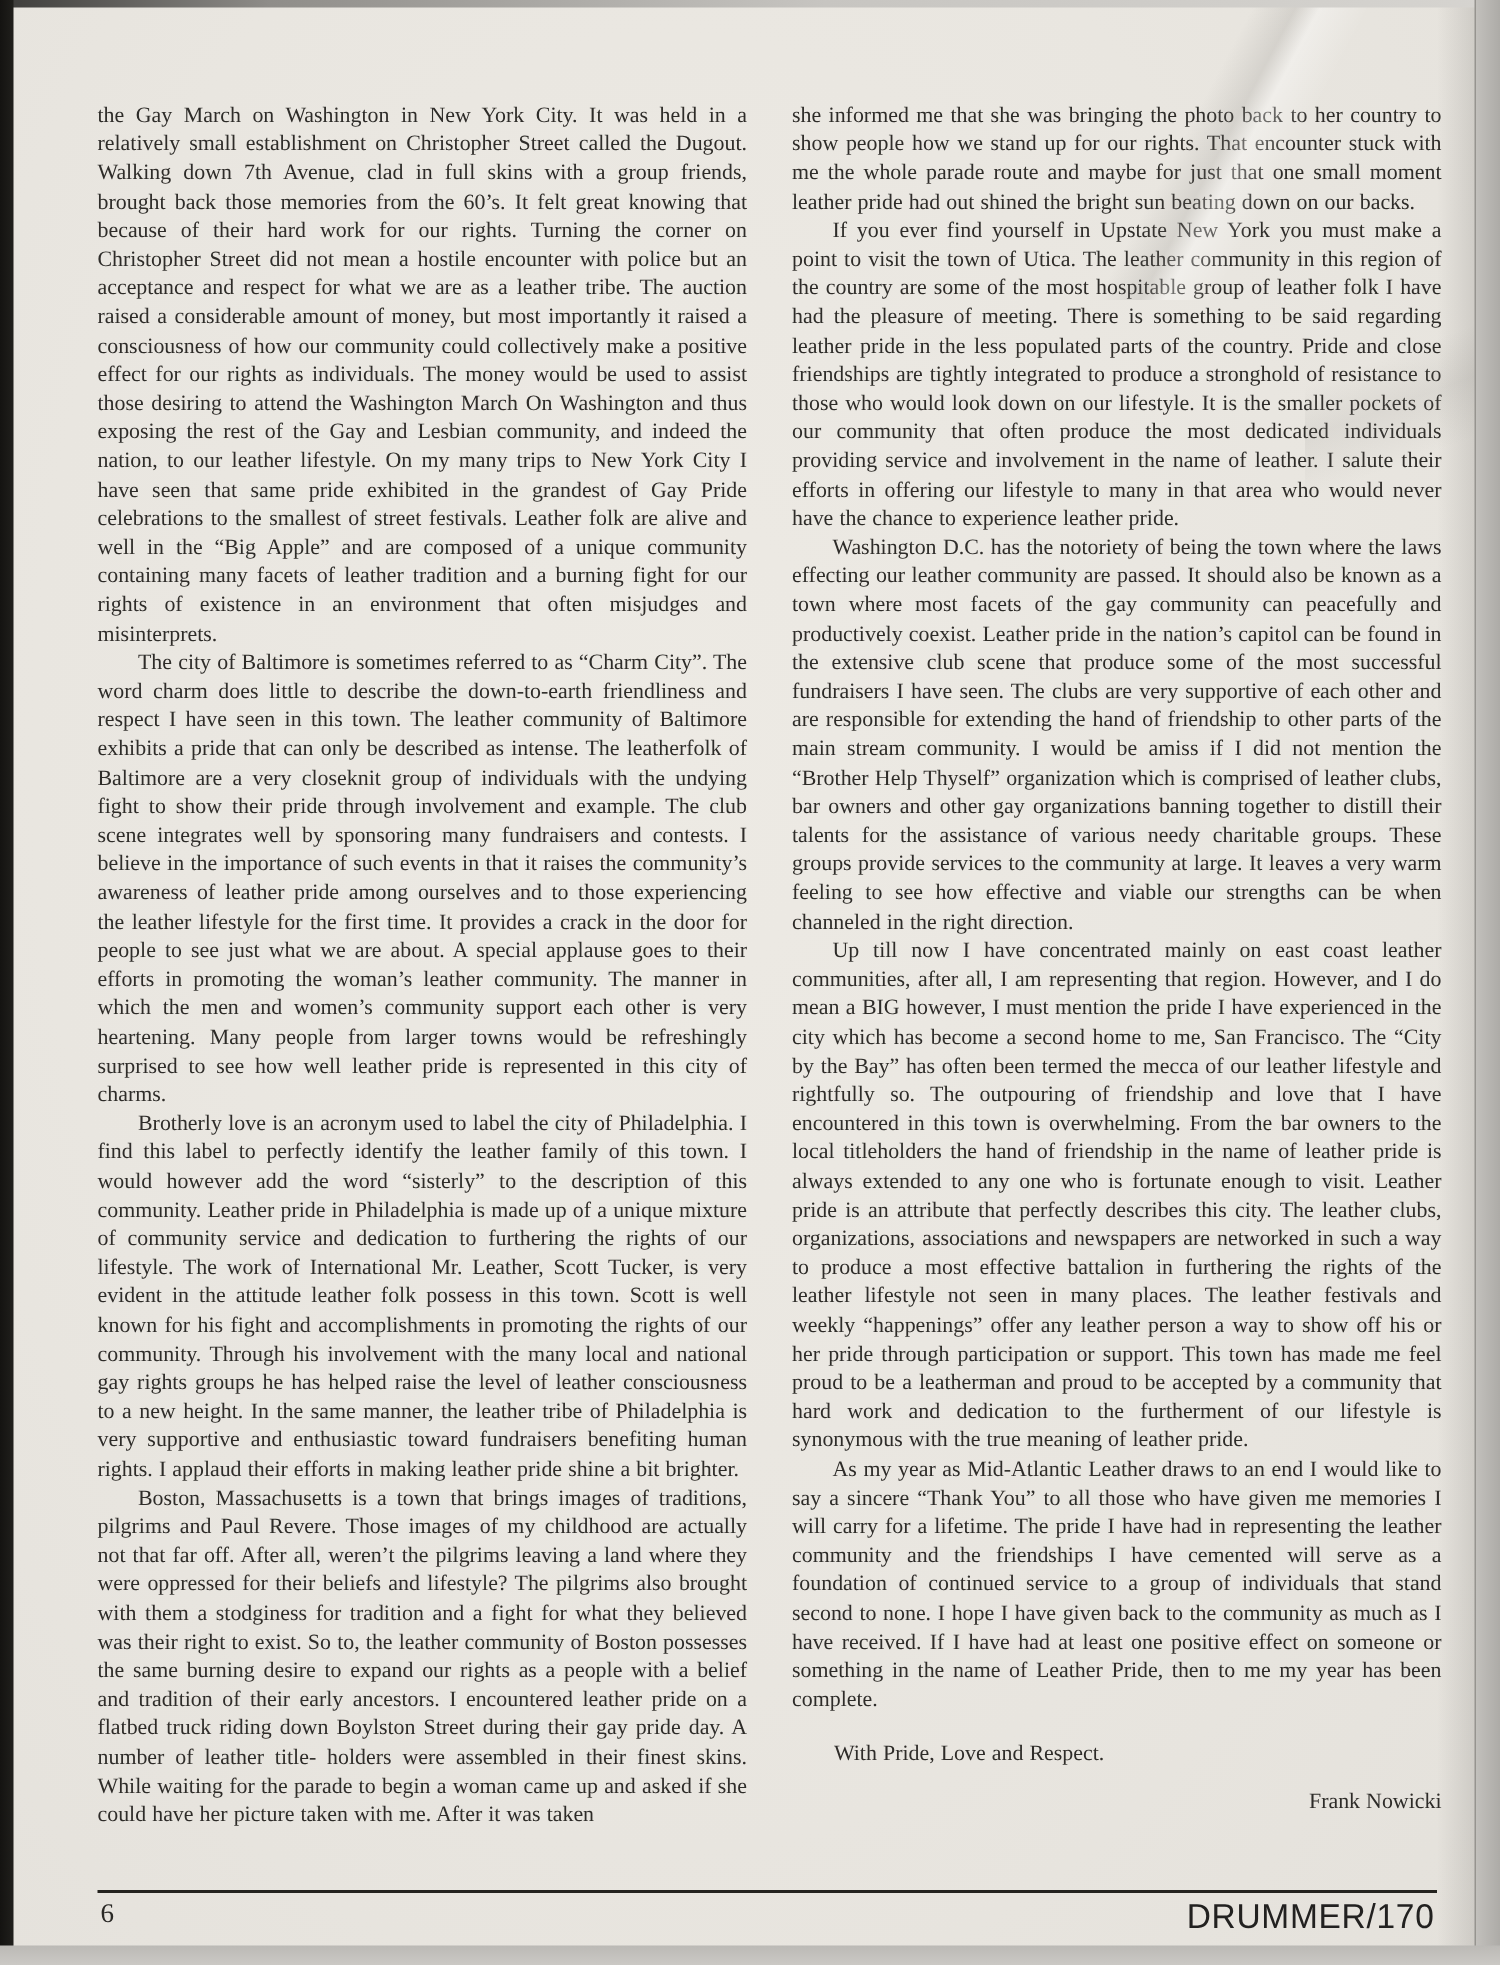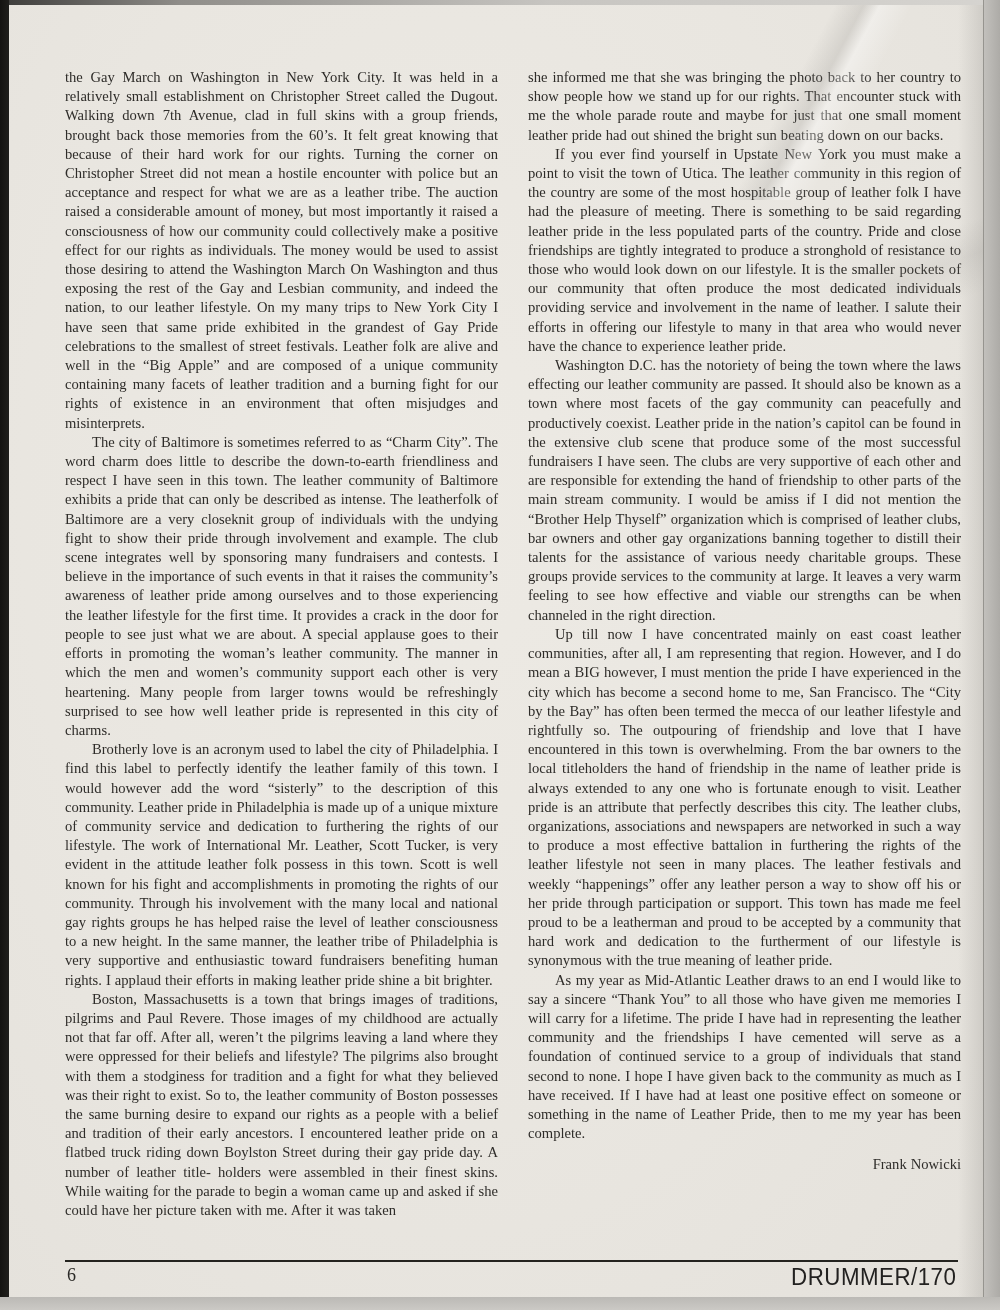--- a/index.html
+++ b/index.html
@@ -81,20 +81,21 @@
       <p class="ind">Brotherly love is an acronym used to label the city of Philadelphia. I find this label to perfectly identify the leather family of this town. I would however add the word “sisterly” to the description of this community. Leather pride in Philadelphia is made up of a unique mixture of community service and dedication to furthering the rights of our lifestyle. The work of International Mr. Leather, Scott Tucker, is very evident in the attitude leather folk possess in this town. Scott is well known for his fight and accomplishments in promoting the rights of our community. Through his involvement with the many local and national gay rights groups he has helped raise the level of leather consciousness to a new height. In the same manner, the leather tribe of Philadelphia is very supportive and enthusiastic toward fundraisers benefiting human rights. I applaud their efforts in making leather pride shine a bit brighter.</p>
       <p class="ind">Boston, Massachusetts is a town that brings images of traditions, pilgrims and Paul Revere. Those images of my childhood are actually not that far off. After all, weren’t the pilgrims leaving a land where they were oppressed for their beliefs and lifestyle? The pilgrims also brought with them a stodginess for tradition and a fight for what they believed was their right to exist. So to, the leather community of Boston possesses the same burning desire to expand our rights as a people with a belief and tradition of their early ancestors. I encountered leather pride on a flatbed truck riding down Boylston Street during their gay pride day. A number of leather title- holders were assembled in their finest skins. While waiting for the parade to begin a woman came up and asked if she could have her picture taken with me. After it was taken</p>
     </div>
 
     <div class="col col-right">
       <p>she informed me that she was bringing the photo back to her country to show people how we stand up for our rights. That encounter stuck with me the whole parade route and maybe for just that one small moment leather pride had out shined the bright sun beating down on our backs.</p>
       <p class="ind">If you ever find yourself in Upstate New York you must make a point to visit the town of Utica. The leather community in this region of the country are some of the most hospitable group of leather folk I have had the pleasure of meeting. There is something to be said regarding leather pride in the less populated parts of the country. Pride and close friendships are tightly integrated to produce a stronghold of resistance to those who would look down on our lifestyle. It is the smaller pockets of our community that often produce the most dedicated individuals providing service and involvement in the name of leather. I salute their efforts in offering our lifestyle to many in that area who would never have the chance to experience leather pride.</p>
       <p class="ind">Washington D.C. has the notoriety of being the town where the laws effecting our leather community are passed. It should also be known as a town where most facets of the gay community can peacefully and productively coexist. Leather pride in the nation’s capitol can be found in the extensive club scene that produce some of the most successful fundraisers I have seen. The clubs are very supportive of each other and are responsible for extending the hand of friendship to other parts of the main stream community. I would be amiss if I did not mention the “Brother Help Thyself” organization which is comprised of leather clubs, bar owners and other gay organizations banning together to distill their talents for the assistance of various needy charitable groups. These groups provide services to the community at large. It leaves a very warm feeling to see how effective and viable our strengths can be when channeled in the right direction.</p>
       <p class="ind">Up till now I have concentrated mainly on east coast leather communities, after all, I am representing that region. However, and I do mean a BIG however, I must mention the pride I have experienced in the city which has become a second home to me, San Francisco. The “City by the Bay” has often been termed the mecca of our leather lifestyle and rightfully so. The outpouring of friendship and love that I have encountered in this town is overwhelming. From the bar owners to the local titleholders the hand of friendship in the name of leather pride is always extended to any one who is fortunate enough to visit. Leather pride is an attribute that perfectly describes this city. The leather clubs, organizations, associations and newspapers are networked in such a way to produce a most effective battalion in furthering the rights of the leather lifestyle not seen in many places. The leather festivals and weekly “happenings” offer any leather person a way to show off his or her pride through participation or support. This town has made me feel proud to be a leatherman and proud to be accepted by a community that hard work and dedication to the furtherment of our lifestyle is synonymous with the true meaning of leather pride.</p>
       <p class="ind">As my year as Mid-Atlantic Leather draws to an end I would like to say a sincere “Thank You” to all those who have given me memories I will carry for a lifetime. The pride I have had in representing the leather community and the friendships I have cemented will serve as a foundation of continued service to a group of individuals that stand second to none. I hope I have given back to the community as much as I have received. If I have had at least one positive effect on someone or something in the name of Leather Pride, then to me my year has been complete.</p>
+      <p class="signoff">With Pride, Love and Respect.</p>
       <p class="author">Frank Nowicki</p>
     </div>
 
     <div class="footer-rule"></div>
     <div class="page-number">6</div>
     <div class="magazine-title">DRUMMER/170</div>
 
   </div>
 
   <div class="crease c1"></div>

